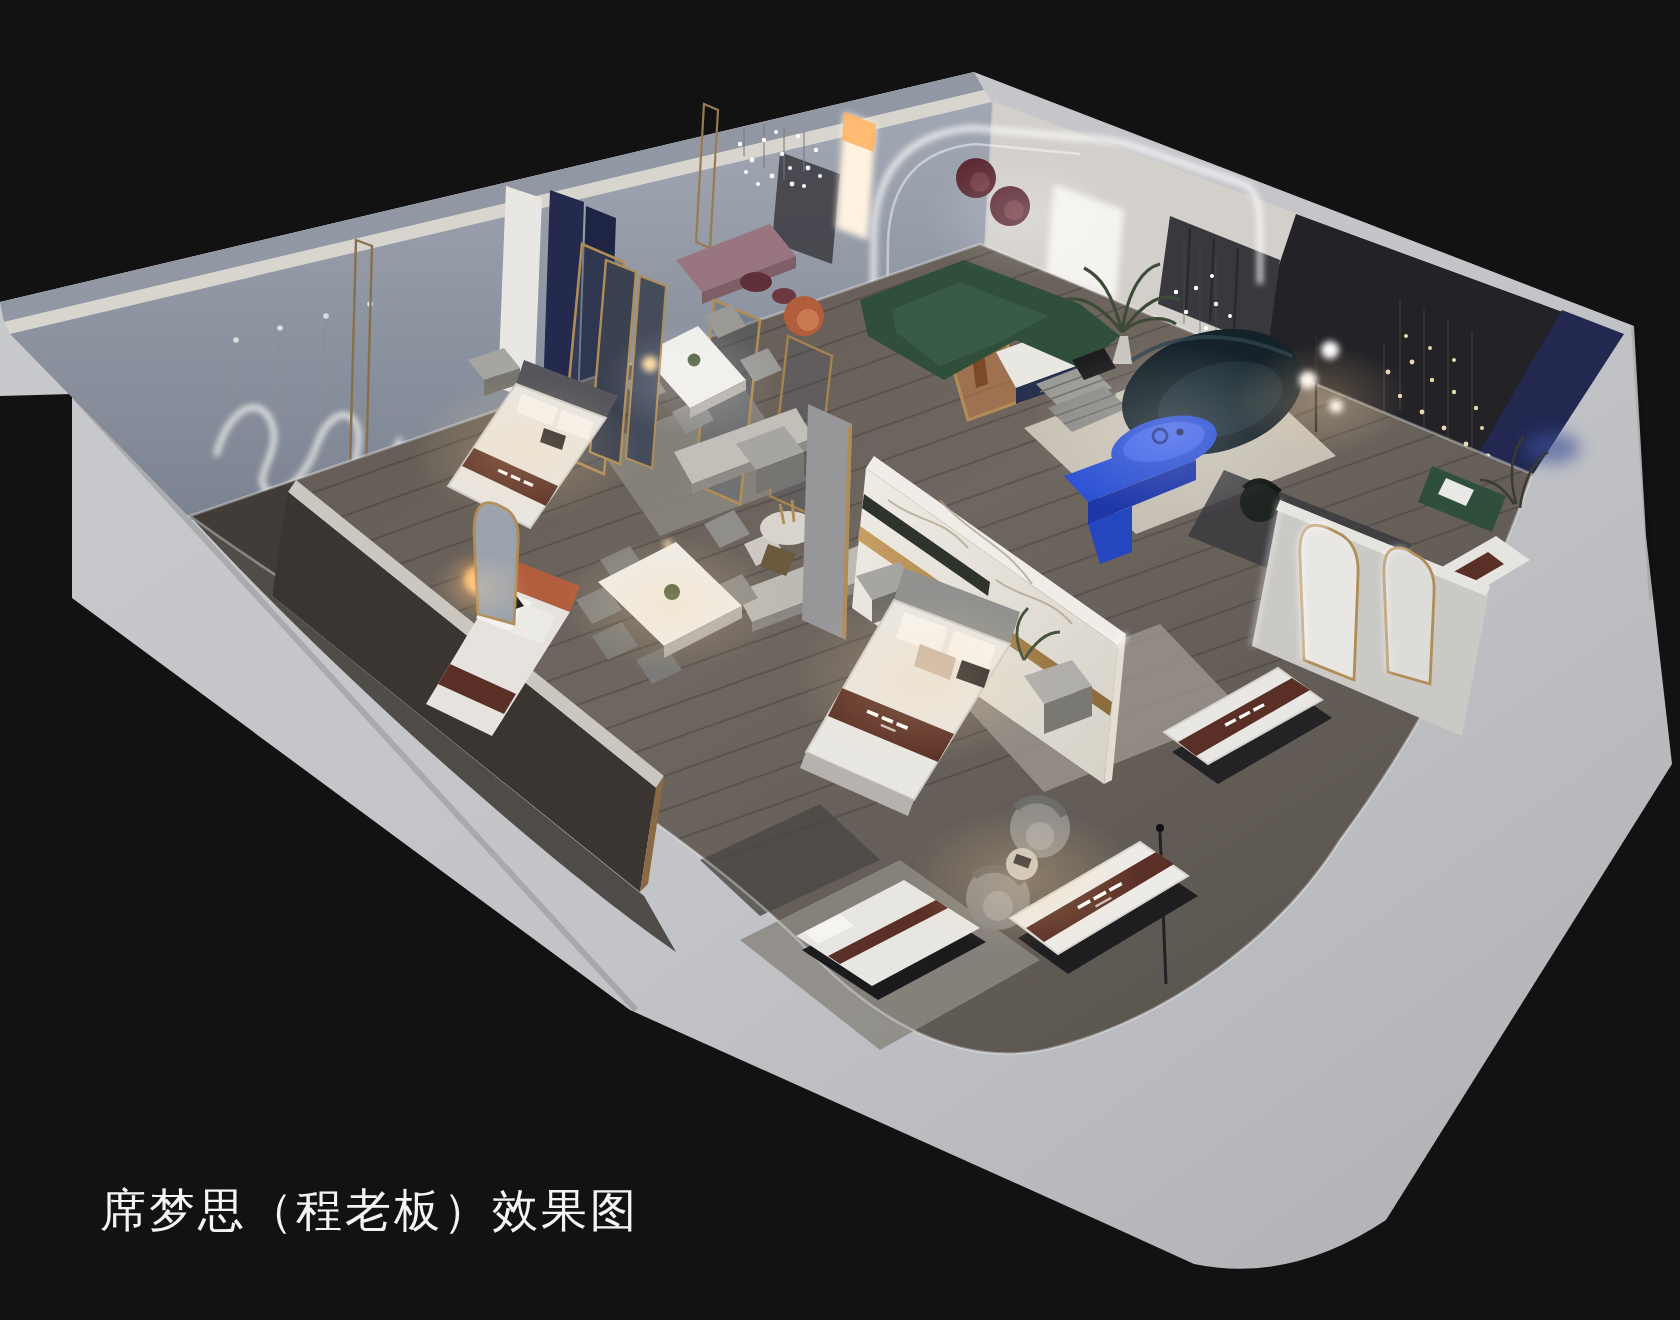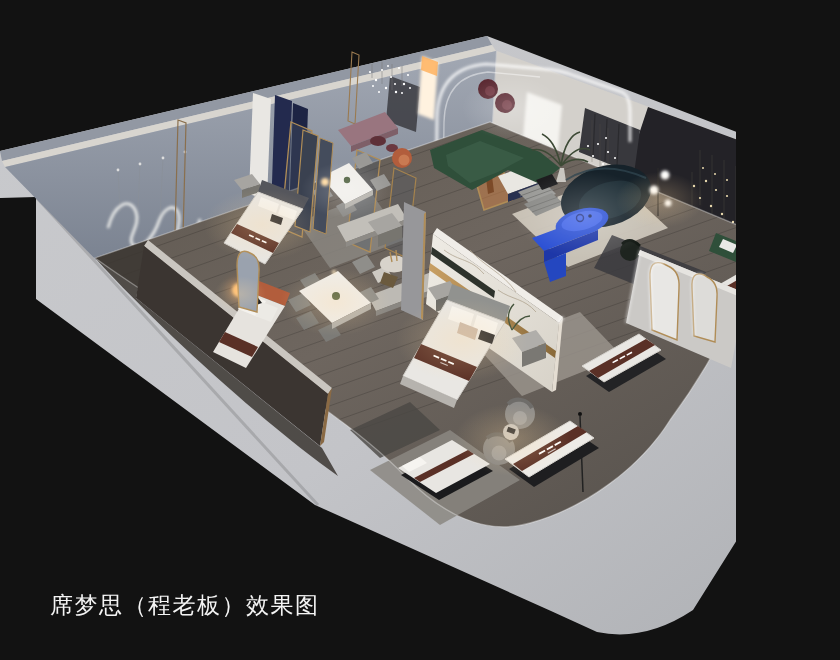--- a/index.html
+++ b/index.html
@@ -1,16 +1,16 @@
 <!DOCTYPE html>
 <html><head>
 <meta charset="utf-8">
 <style>
   html,body{margin:0;padding:0;background:#121212;}
-  .stage{position:relative;width:736px;height:660px;overflow:hidden;background:#121212;
+  .stage{position:relative;width:840px;height:660px;overflow:hidden;background:#121212;
          font-family:Liberation Sans, sans-serif;}
   .stage svg{position:absolute;left:0;top:0;}
   .caption{position:absolute;left:50px;top:590px;color:#f4f4f4;font-size:23px;
            letter-spacing:1.5px;font-weight:500;user-select:none;}
 </style>
 </head>
 <body>
 
 <div class="stage">
 <svg width="840" height="660" viewBox="0 0 840 660">

